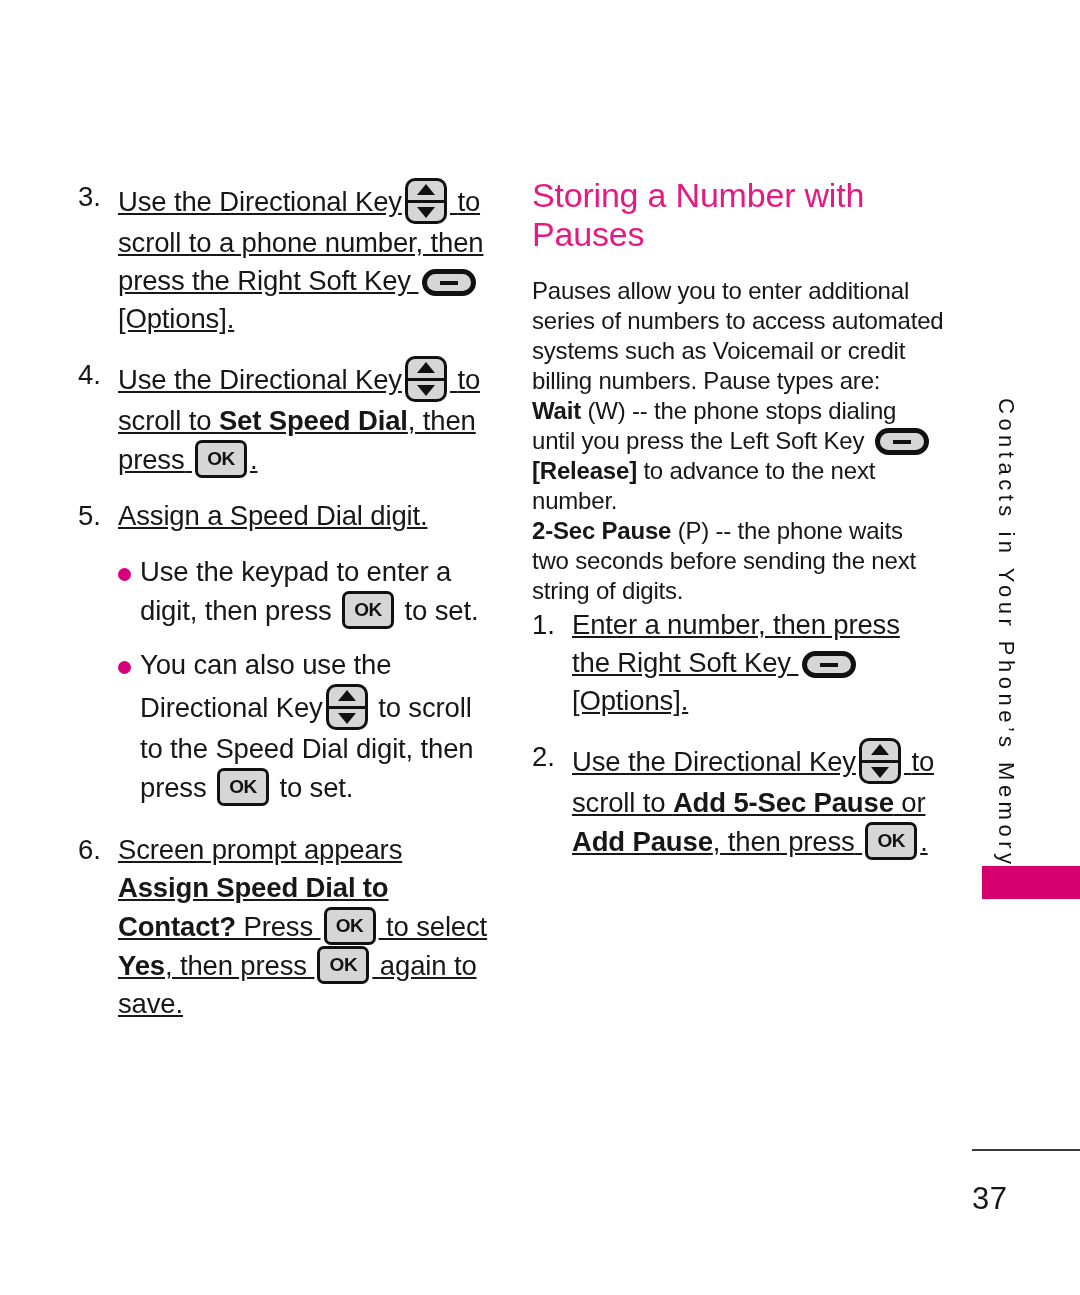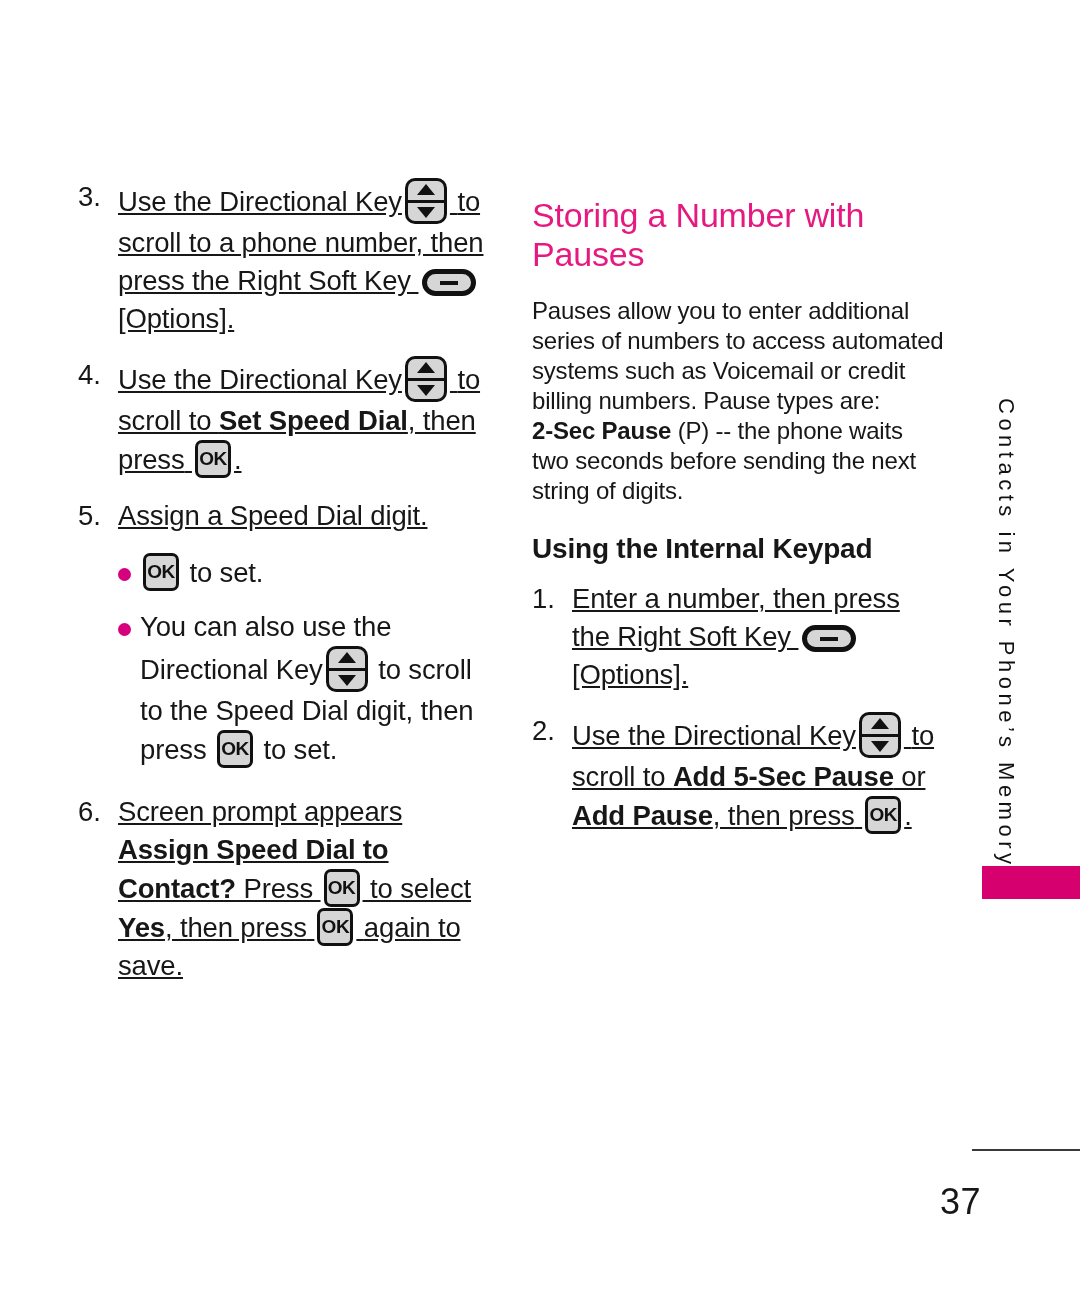--- a/index.html
+++ b/index.html
@@ -14,21 +14,21 @@
   .page{position:absolute; inset:0;}
 
   
   .col-left{
     position:absolute;
     left:78px; top:178px;
     width:420px;
   }
   .col-right{
     position:absolute;
-    left:532px; top:196px;
+    left:532px; top:176px;
     width:412px;
   }
 
   
   .step{
     position:relative;
     font-size:27.5px;
     line-height:38px;
     letter-spacing:-0.15px;
     margin-bottom:18px;
@@ -135,21 +135,21 @@
     position:absolute;
     left:50%; top:50%;
     width:18px; height:4px;
     margin:-2px 0 0 -9px;
     background:#111;
   }
 
   .icon-ok{
     display:inline-block;
     vertical-align:-9px;
-    width:36px; height:38px;
+    width:52px; height:38px;
     margin:0 3px;
     position:relative;
   }
   .icon-ok .shell{
     position:absolute; inset:0;
     border:3px solid #111;
     border-radius:7px;
     background:#d6d6d6;
     box-sizing:border-box;
   }
@@ -187,22 +187,22 @@
 
   
   .foot-rule{
     position:absolute;
     left:972px; top:1149px;
     width:108px; height:2px;
     background:#3a3a3a;
   }
   .page-no{
     position:absolute;
-    left:940px; top:1181px;
-    font-size:36px;
+    left:972px; top:1181px;
+    font-size:31px;
     color:#171717;
     letter-spacing:0.5px;
   }
 </style>
 </head>
 <body>
 
 <div class="page">
 
   <div class="col-left">
@@ -229,20 +229,21 @@
     <div class="step">
       <span class="num">5.</span>
       <div class="body">
         <span>Assign a Speed Dial digit.</span>
       </div>
     </div>
 
     <div class="bullet-item">
       <span class="dot"></span>
       <div class="body">
+        <span>Use the keypad to enter a digit, then press</span>
         <span class="icon-ok"><span class="shell"></span><span class="lbl">OK</span></span>
         <span>to set.</span>
       </div>
     </div>
 
     <div class="bullet-item">
       <span class="dot"></span>
       <div class="body">
         <span>You can also use the Directional Key</span><span class="icon-dir"><span class="shell"></span><span class="tri-up"></span><span class="bar"></span><span class="tri-dn"></span></span>
         <span>to scroll to the Speed Dial digit, then press</span>
@@ -263,26 +264,30 @@
     </div>
 
   </div>
 
   <div class="col-right">
 
     <h1 class="section-title">Storing a Number with Pauses</h1>
 
     <div class="para">Pauses allow you to enter additional series of numbers to access automated systems such as Voicemail or credit billing numbers. Pause types are:</div>
 
+    <div class="para">
+      <b>Wait</b><span> (W) -- the phone stops dialing until you press the Left Soft Key</span>
+      <span class="icon-soft"><span class="shell"></span><span class="dash"></span></span>
+      <b>[Release]</b><span> to advance to the next number.</span>
+    </div>
 
     <div class="para">
       <b>2-Sec Pause</b><span> (P) -- the phone waits two seconds before sending the next string of digits.</span>
     </div>
 
-    <h2 class="sub-title">Using the Internal Keypad</h2>
 
     <div class="step">
       <span class="num">1.</span>
       <div class="body">
         <span>Enter a number, then press the Right Soft Key</span>
         <span class="icon-soft"><span class="shell"></span><span class="dash"></span></span>
         <span>[Options].</span>
       </div>
     </div>
 

